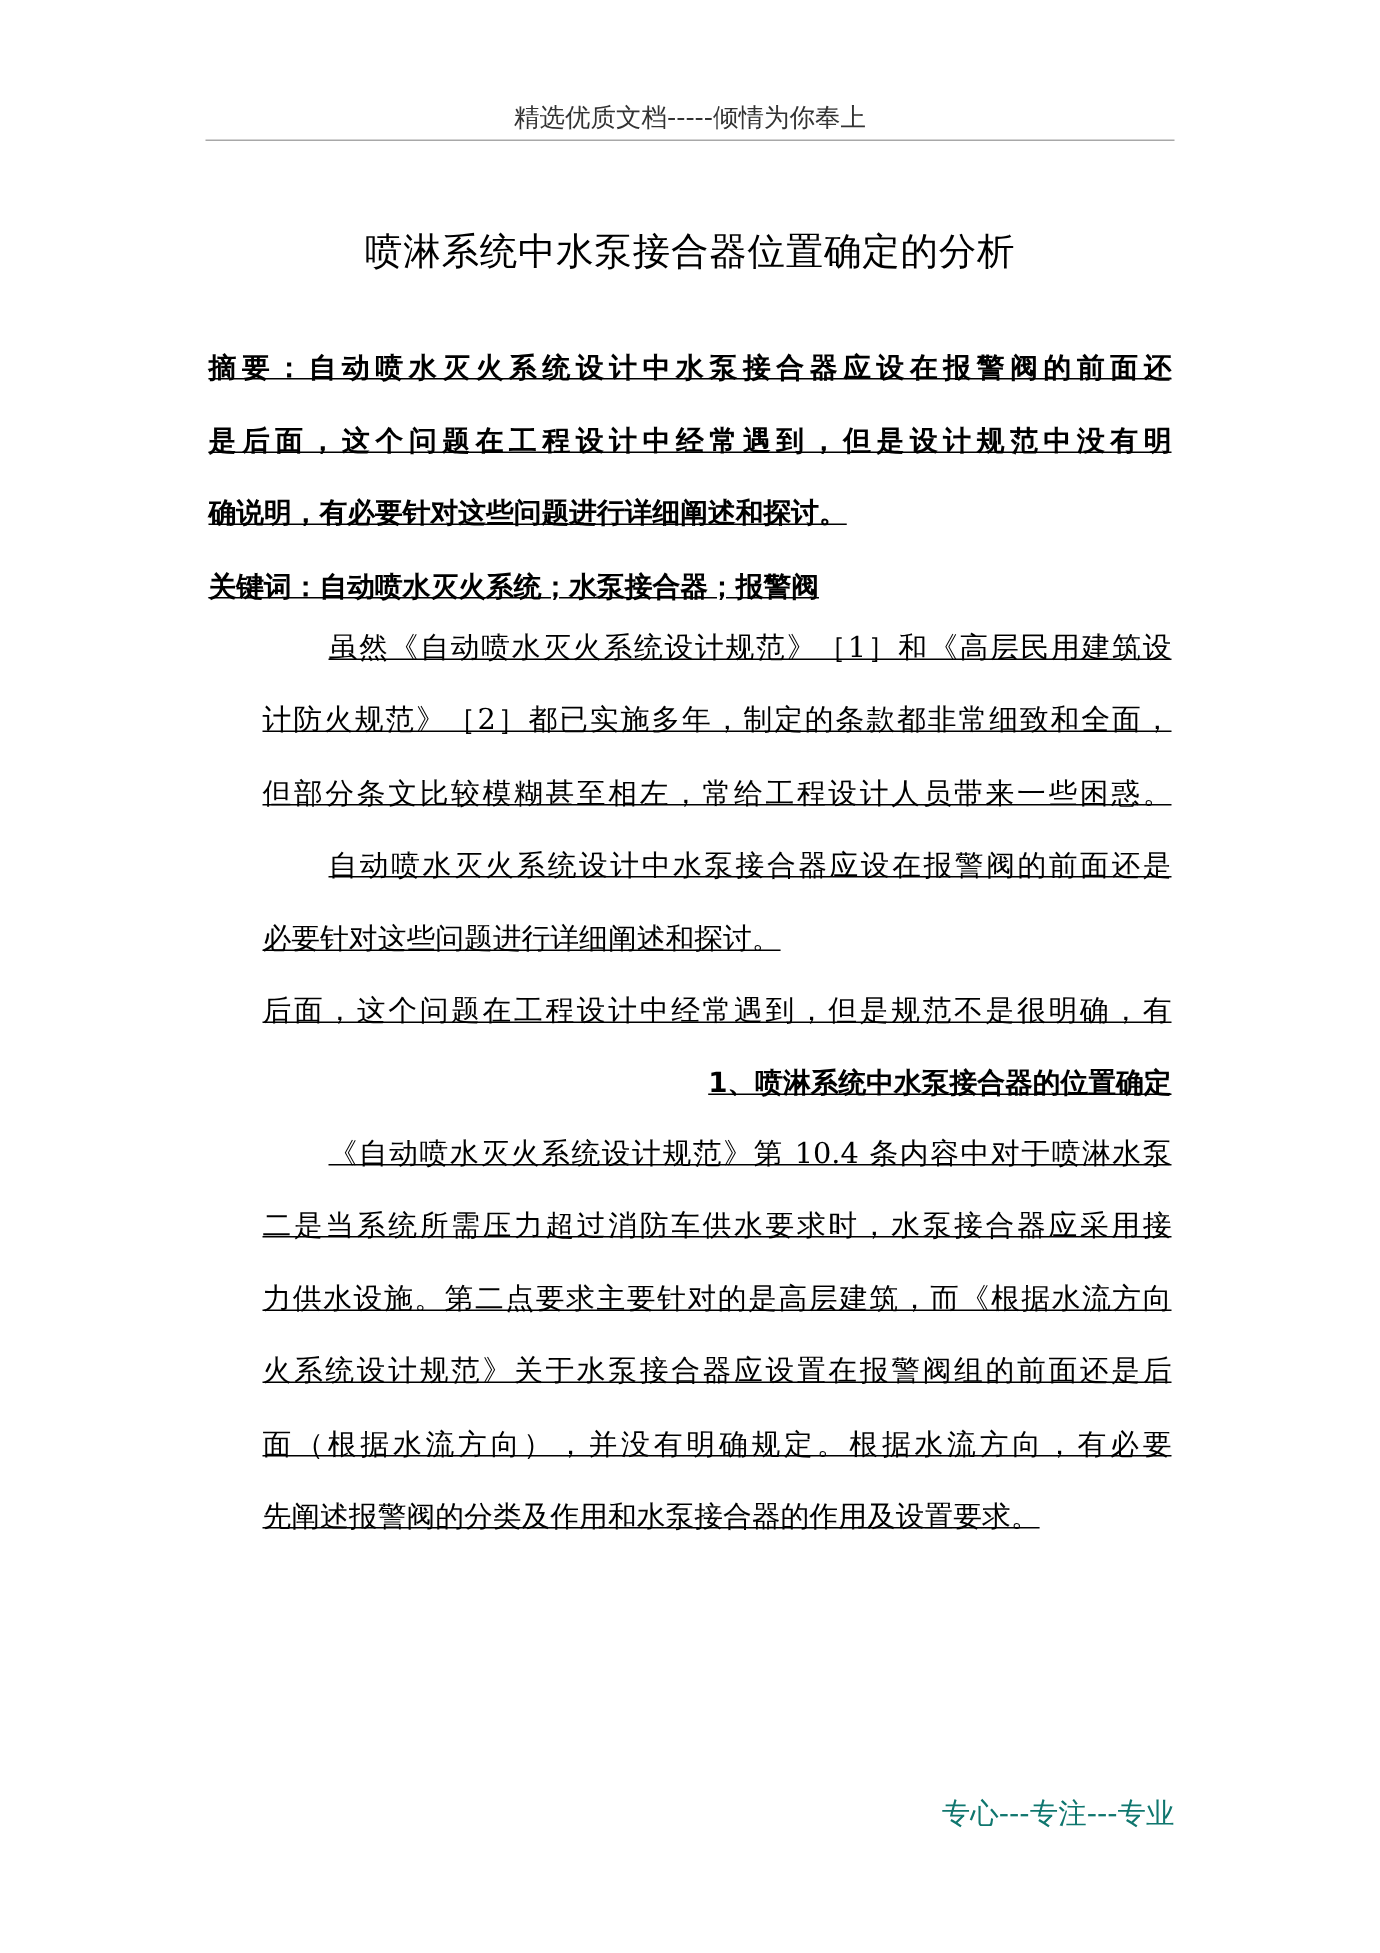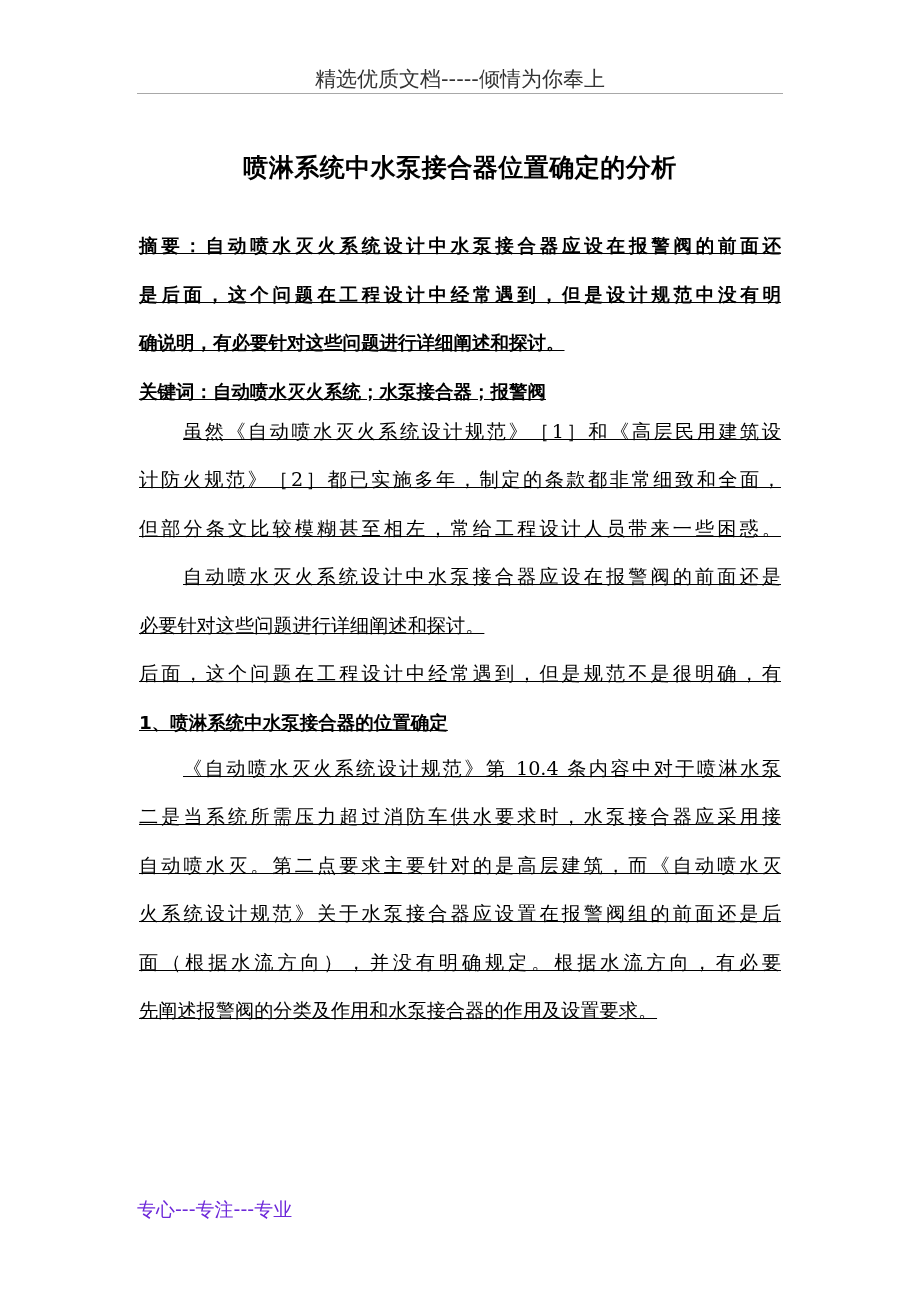--- a/index.html
+++ b/index.html
@@ -15,40 +15,40 @@
       font-family: "DejaVu Serif", "Liberation Serif", serif;
       color: #000;
     }
     .header {
       position: absolute;
       left: 137px;
       top: 64px;
       width: 646px;
       text-align: center;
       font-family: "DejaVu Sans", "Liberation Sans", sans-serif;
-      font-size: 21px;
+      font-size: 17px;
       color: #333;
       line-height: 30px;
     }
     .header-rule {
       position: absolute;
       left: 137px;
       top: 93px;
       width: 646px;
       height: 0;
       border-top: 1px solid #a8a8a8;
     }
     .title {
       position: absolute;
       left: 137px;
       top: 148px;
       width: 646px;
       text-align: center;
       font-family: "DejaVu Sans", "Liberation Sans", sans-serif;
-      font-weight: bold;
+      font-weight: normal;
       font-size: 25px;
       line-height: 40px;
       letter-spacing: 0.5px;
     }
     .content {
       position: absolute;
       left: 139px;
       top: 228px;
       width: 642px;
     }
@@ -60,35 +60,36 @@
       text-decoration: underline;
     }
     .bold {
       font-family: "DejaVu Sans", "Liberation Sans", sans-serif;
       font-weight: bold;
       font-size: 18.5px;
     }
     .serif {
       font-family: "DejaVu Serif", "Liberation Serif", serif;
       font-size: 19.2px;
+      margin-left: 36px;
     }
     .indent { padding-left: 44px; }
     .justify {
       text-align: justify;
       text-align-last: justify;
     }
     .footer {
       position: absolute;
       left: 137px;
       top: 1194px;
       width: 646px;
-      text-align: left;
+      text-align: right;
       font-family: "DejaVu Sans", "Liberation Sans", sans-serif;
       font-size: 19px;
-      color: #6d28d9;
+      color: #0f766e;
       line-height: 30px;
     }
   </style>
 </head>
 <body>
 
 <div class="header">精选优质文档-----倾情为你奉上</div>
 <div class="header-rule"></div>
 
 <div class="title">喷淋系统中水泵接合器位置确定的分析</div>
@@ -106,26 +107,26 @@
     <div class="line serif justify">计防火规范》［2］都已实施多年，制定的条款都非常细致和全面，</div>
     <div class="line serif justify">但部分条文比较模糊甚至相左，常给工程设计人员带来一些困惑。</div>
   </div>
 
   <div>
     <div class="line serif indent justify">自动喷水灭火系统设计中水泵接合器应设在报警阀的前面还是</div>
     <div class="line serif">必要针对这些问题进行详细阐述和探讨。</div>
     <div class="line serif justify">后面，这个问题在工程设计中经常遇到，但是规范不是很明确，有</div>
   </div>
 
-  <div class="line bold" style="height:46px;">1、喷淋系统中水泵接合器的位置确定</div>
+  <div class="line bold" style="height:46px;text-align:right;">1、喷淋系统中水泵接合器的位置确定</div>
 
   <div>
     <div class="line serif indent justify">《自动喷水灭火系统设计规范》第 10.4 条内容中对于喷淋水泵</div>
     <div class="line serif justify">二是当系统所需压力超过消防车供水要求时，水泵接合器应采用接</div>
-    <div class="line serif justify">自动喷水灭。第二点要求主要针对的是高层建筑，而《自动喷水灭</div>
+    <div class="line serif justify">力供水设施。第二点要求主要针对的是高层建筑，而《根据水流方向</div>
     <div class="line serif justify">火系统设计规范》关于水泵接合器应设置在报警阀组的前面还是后</div>
     <div class="line serif justify">面（根据水流方向），并没有明确规定。根据水流方向，有必要</div>
     <div class="line serif">先阐述报警阀的分类及作用和水泵接合器的作用及设置要求。</div>
   </div>
 
 </div>
 
 <div class="footer">专心---专注---专业</div>
 
 </body></html>

